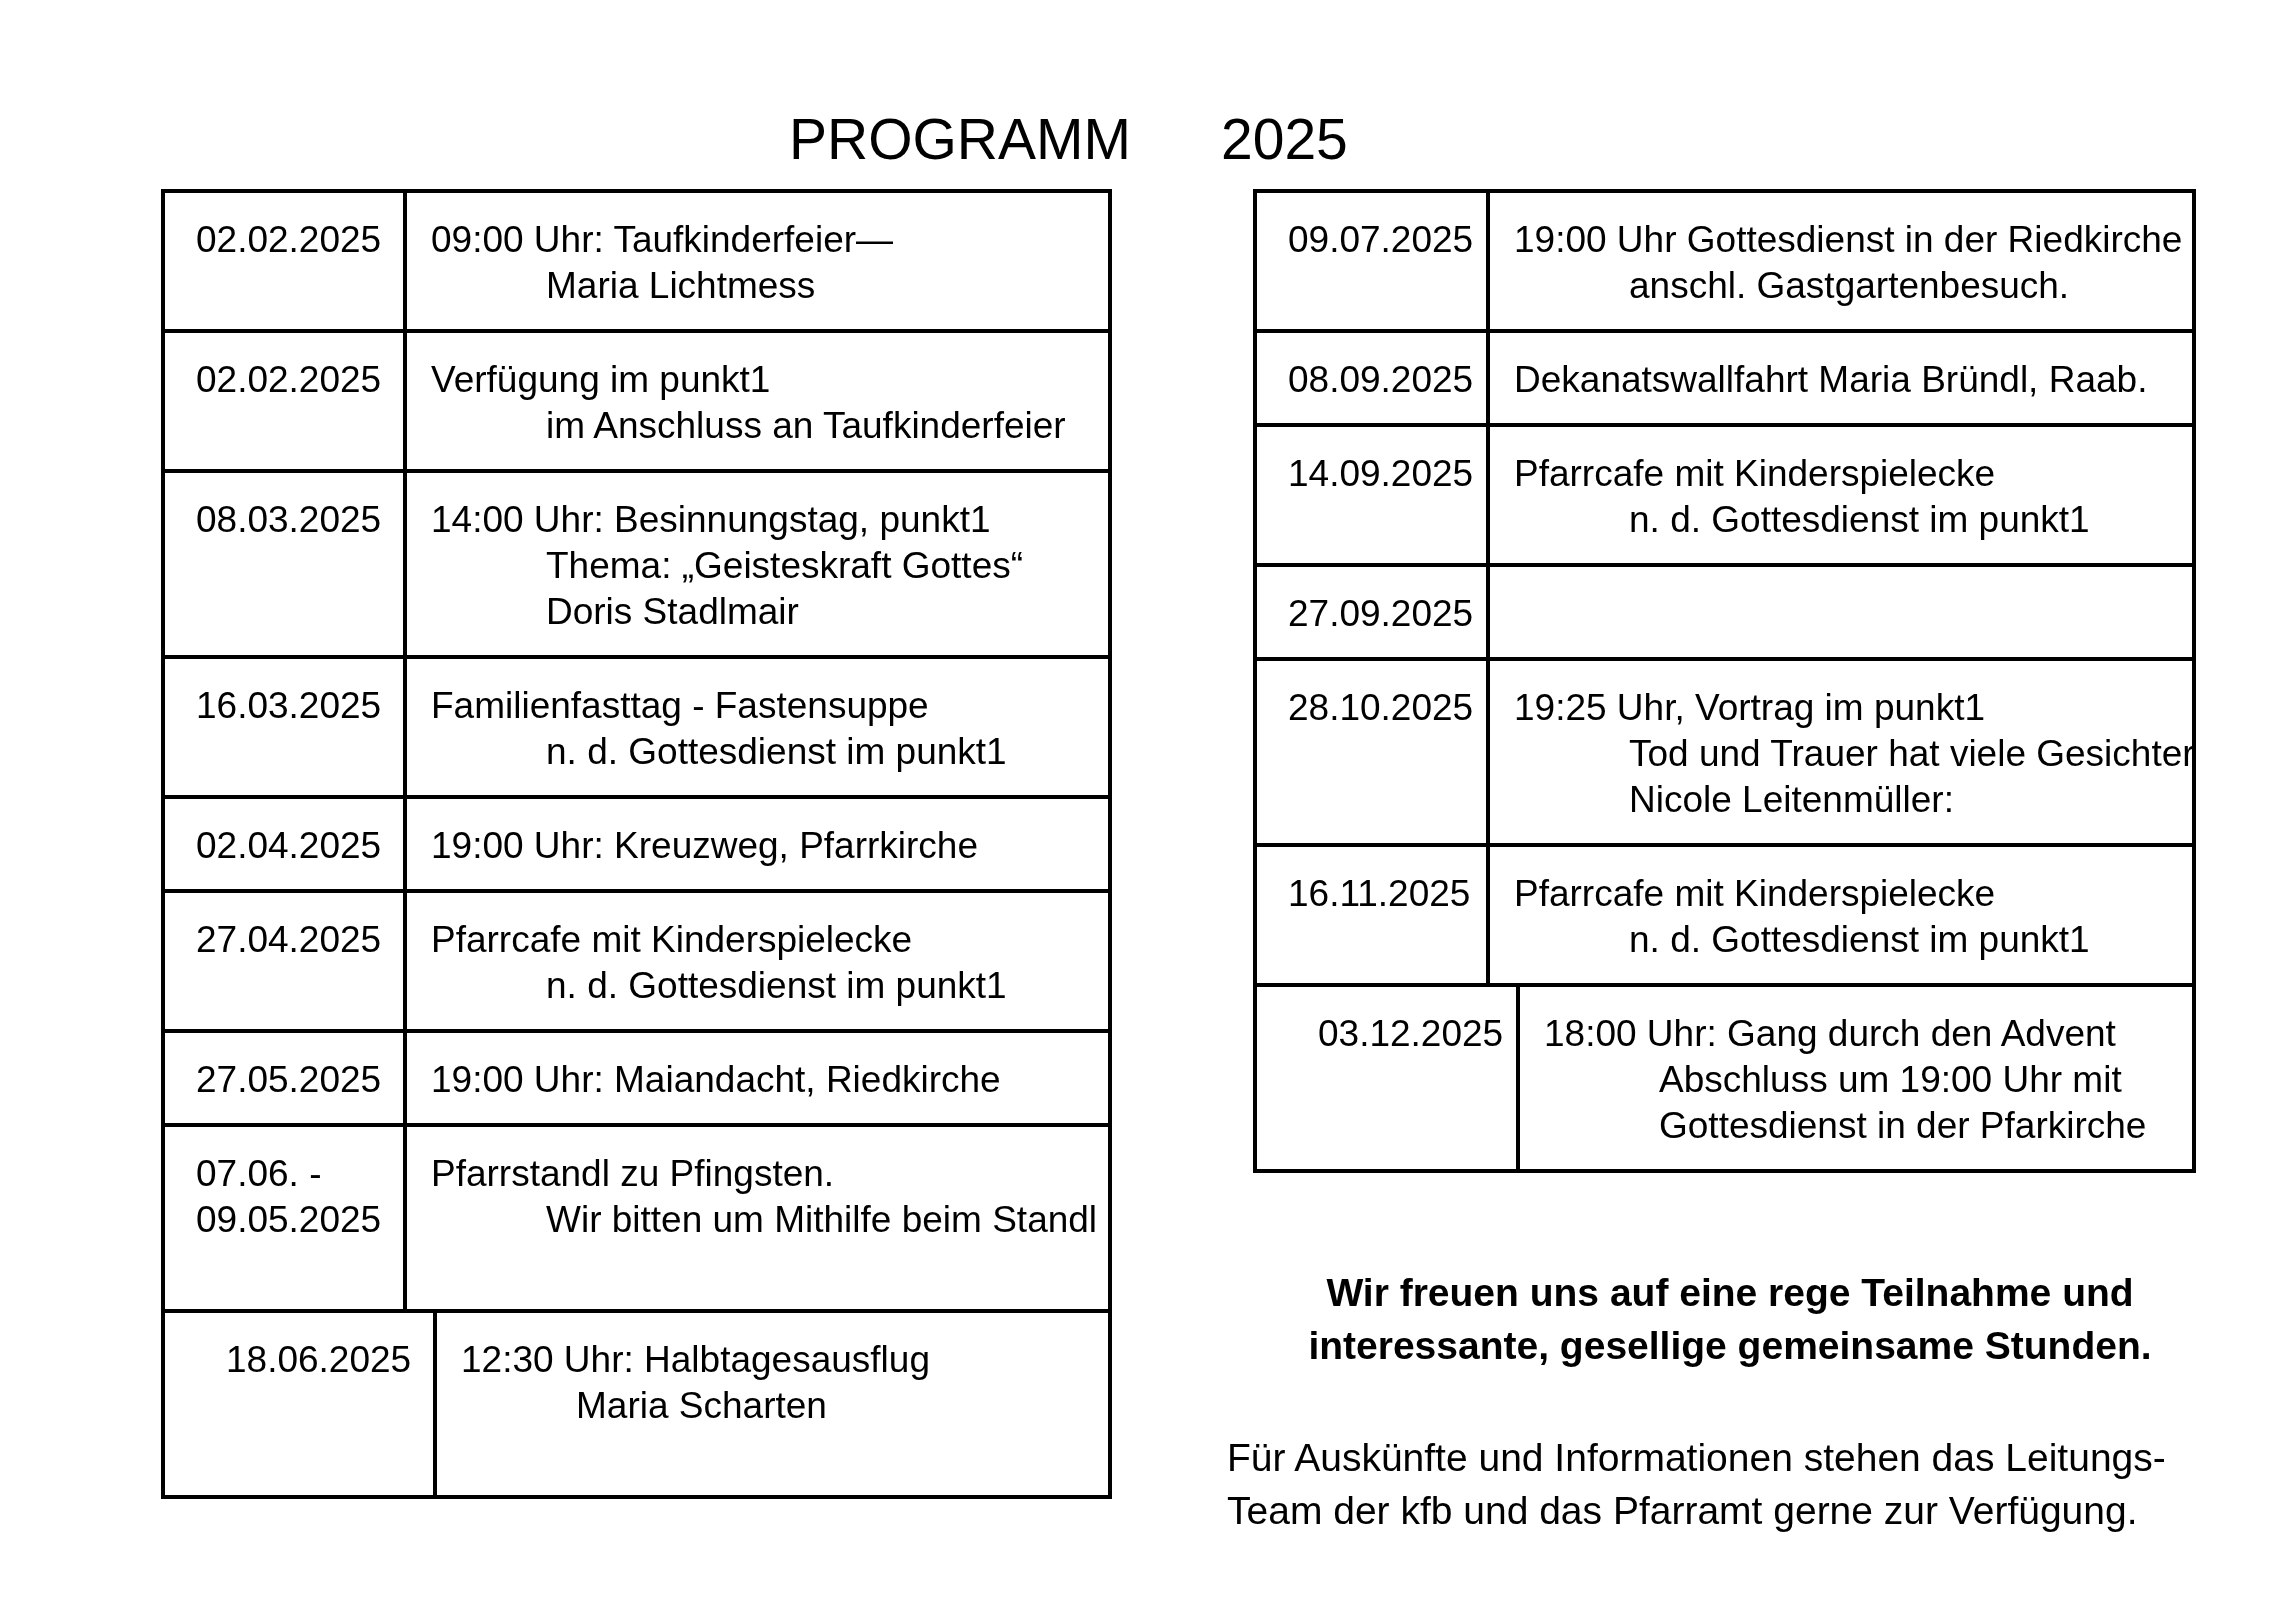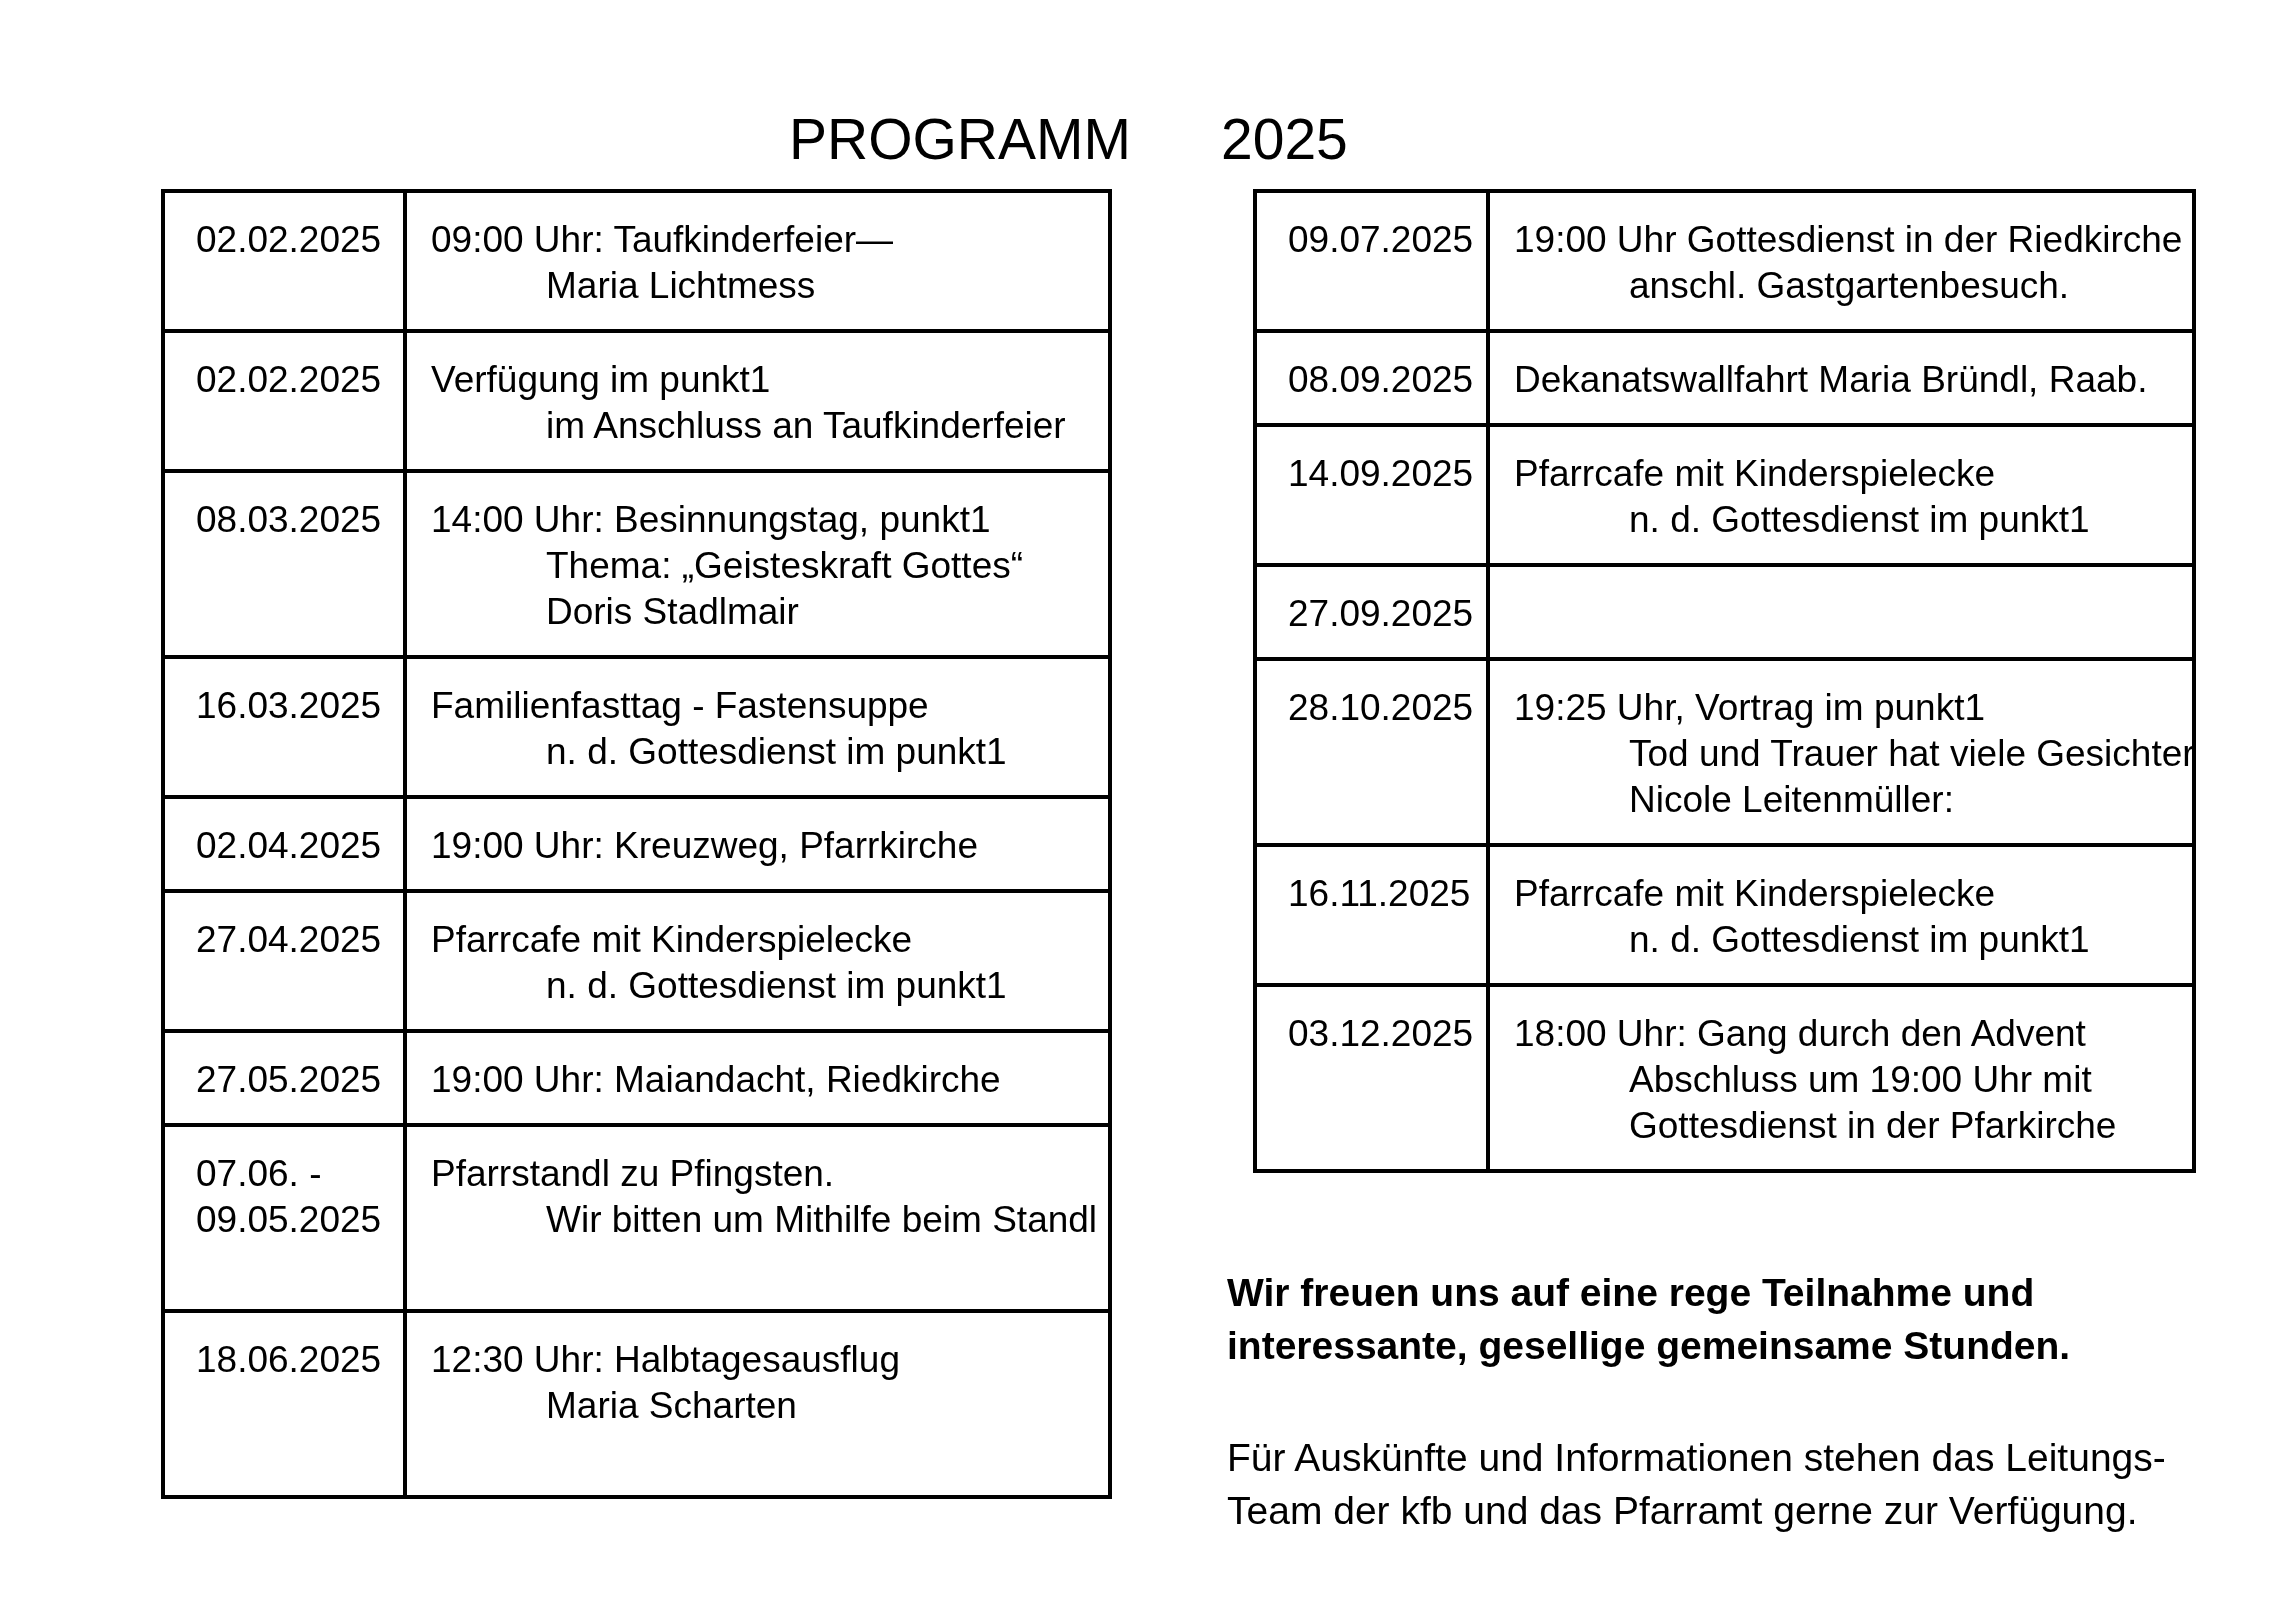--- a/index.html
+++ b/index.html
@@ -28,21 +28,21 @@
     position: absolute;
     top: 189px;
     border: 4.6px solid #000;
     box-sizing: border-box;
     background: #fff;
   }
   .table-left  { left: 140px;  width: 951px; }
   .table-right { left: 1232px; width: 943px; }
 
   .row { display: flex; border-bottom: 4.6px solid #000; }
-  .row:last-child { border-bottom: none; }
+  .row:last-child { border-bottom: none; padding-left: 30px; }
 
   .cell { box-sizing: border-box; }
   .cell-date {
     flex: 0 0 242px;
     border-right: 4.6px solid #000;
     padding: 24px 7.4px 20px 31px;
   }
   .table-right .cell-date { flex-basis: 233px; }
   .cell-event {
     flex: 1 1 auto;
@@ -60,21 +60,21 @@
     position: absolute;
     left: 1206px;
     top: 1266px;
     width: 1006px;
   }
   .fline {
     font-size: 39px;
     line-height: 53px;
     white-space: nowrap;
   }
-  .footer-bold .fline { font-weight: 700; }
+  .footer-bold .fline { font-weight: 700; text-align: center; }
   .footer-info { margin-top: 59px; }
 </style>
 </head>
 <body>
 
 <div class="page">
 
   <div>
     <span class="title-word">PROGRAMM</span>
     <span class="title-year">2025</span>

